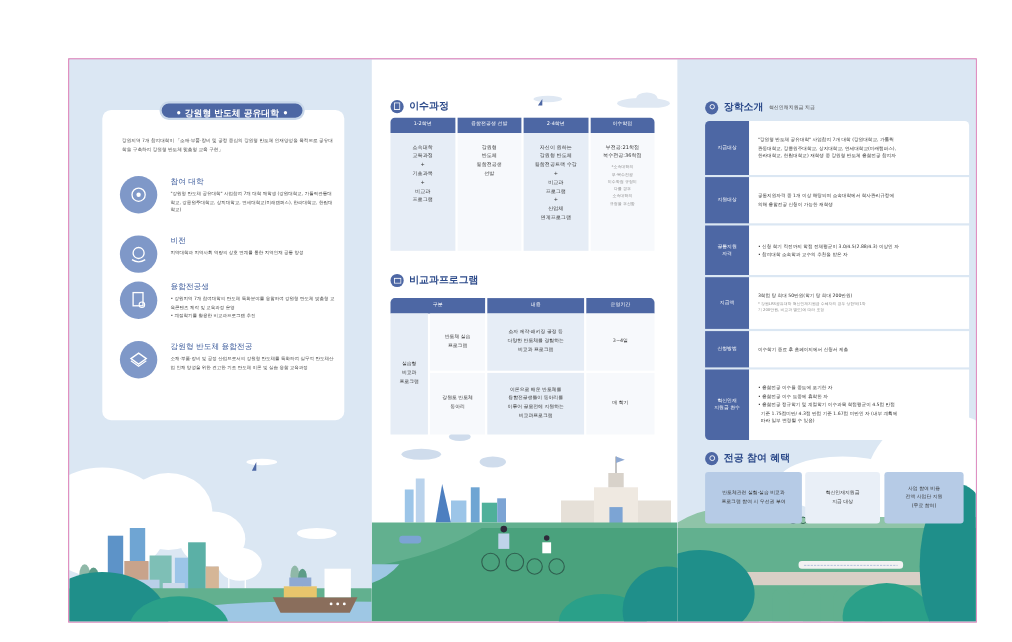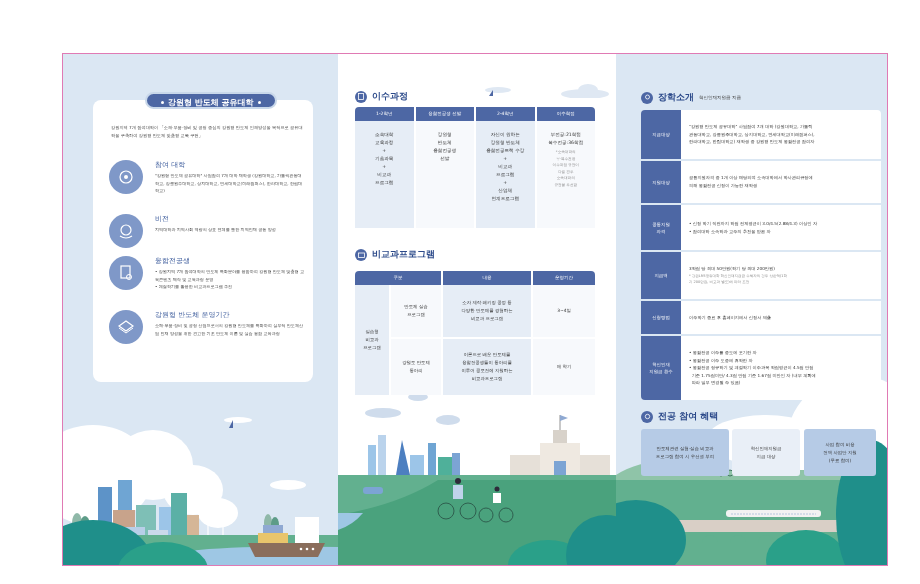--- a/index.html
+++ b/index.html
@@ -156,21 +156,21 @@
 • 계절학기를 활용한 비교과프로그램 추진</div>
       </div>
 
       <div class="feature" style="top:210px;">
         <div class="ficon">
             <svg width="20" height="20" viewBox="0 0 20 20">
               <path d="M10 4 L17 9 L10 14 L3 9 Z" fill="none" stroke="#fff" stroke-width="1.2"></path>
               <path d="M3 11 L10 16 L17 11" fill="none" stroke="#fff" stroke-width="1"></path>
             </svg>
           </div>
-        <div class="ftitle">강원형 반도체 운영기간</div>
+        <div class="ftitle">강원형 반도체 융합전공</div>
         <div class="fbody">소재·부품·장비 및 공정 산업으로서의 강원형 반도체를 특화하여 실무적 반도체산업 인재 양성을 위한 견고한 기초 반도체 이론 및 실습 융합 교육과정</div>
       </div>
     </div>
   </div>
 
   <div class="panel panel-mid">
     <svg class="svg-layer" width="278" height="200" viewBox="0 0 278 200">
       <ellipse cx="45" cy="48" rx="18" ry="5" fill="#cfdcec"></ellipse>
       <ellipse cx="80" cy="32" rx="10" ry="4" fill="#cfdcec"></ellipse>
       <ellipse cx="110" cy="55" rx="12" ry="5" fill="#cfdcec"></ellipse>

